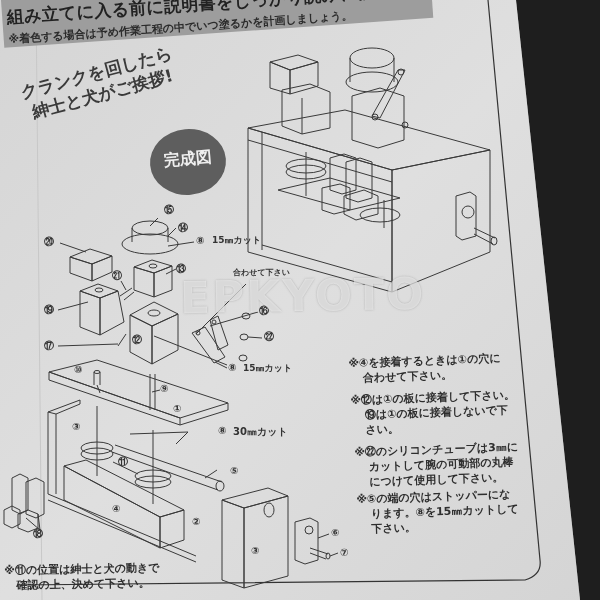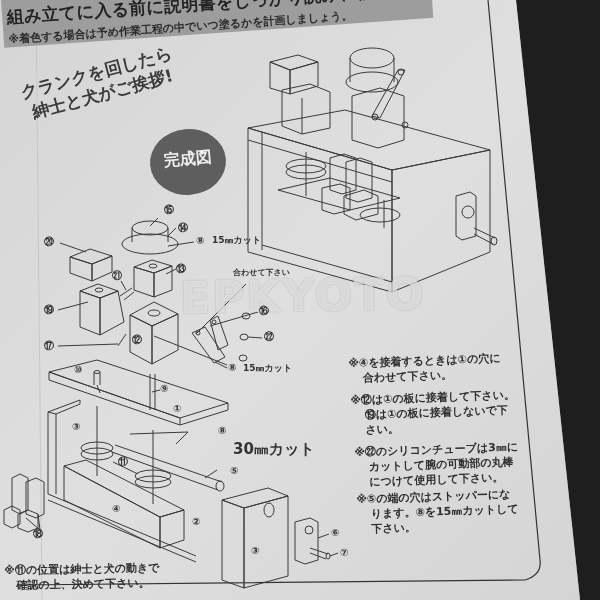--- a/index.html
+++ b/index.html
@@ -227,21 +227,21 @@
   <div class="t lbl" style="left:264px;top:331px;">㉒</div>
   <div class="t lbl" style="left:132px;top:333px;">⑫</div>
   <div class="t lbl" style="left:44px;top:339px;">⑰</div>
   <div class="t lbl" style="left:228px;top:362px;">⑧</div>
   <div class="t lbl" style="left:243px;top:362px;font-size:9px;">15㎜カット</div>
   <div class="t lbl" style="left:74px;top:364px;">⑩</div>
   <div class="t lbl" style="left:160px;top:383px;">⑨</div>
   <div class="t lbl" style="left:173px;top:403px;">①</div>
   <div class="t lbl" style="left:72px;top:421px;">③</div>
   <div class="t lbl" style="left:218px;top:425px;">⑧</div>
-  <div class="t lbl" style="left:233px;top:440px;font-size:15px;text-align:right;">30㎜カット</div>
+  <div class="t lbl" style="left:233px;top:425px;font-size:10px;text-align:right;">30㎜カット</div>
   <div class="t lbl" style="left:118px;top:455px;">⑪</div>
   <div class="t lbl" style="left:230px;top:465px;">⑤</div>
   <div class="t lbl" style="left:112px;top:503px;">④</div>
   <div class="t lbl" style="left:192px;top:516px;">②</div>
   <div class="t lbl" style="left:33px;top:527px;">⑱</div>
   <div class="t lbl" style="left:251px;top:545px;">③</div>
   <div class="t lbl" style="left:331px;top:527px;">⑥</div>
   <div class="t lbl" style="left:340px;top:547px;">⑦</div>
 
   <div class="t wm">EPKYOTO</div>

